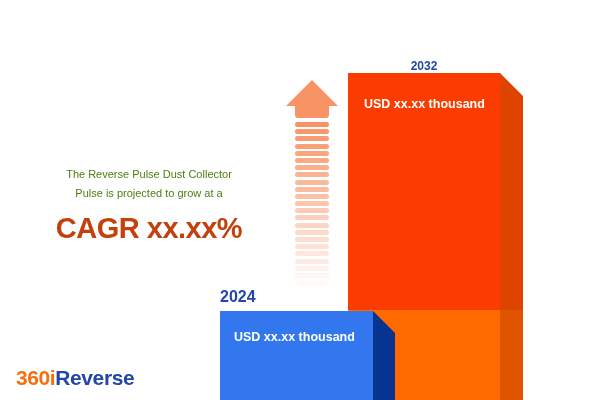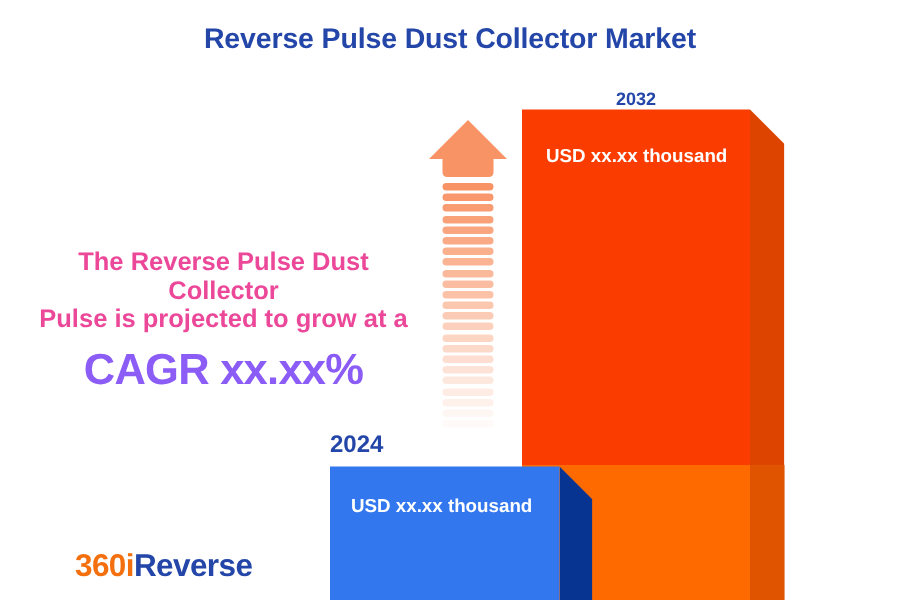--- a/index.html
+++ b/index.html
@@ -33,30 +33,30 @@
 
   
   .statement {
     position: absolute;
     left: 18px;
     top: 165px;
     width: 262px;
     text-align: center;
   }
   .statement-line {
-    font-size: 17px;
-    font-weight: bold;
-    color: #ec4899;
+    font-size: 11px;
+    font-weight: normal;
+    color: #4d7c0f;
     line-height: 19px;
   }
   .cagr-value {
     margin-top: 9px;
     font-size: 29px;
     font-weight: bold;
-    color: #8b5cf6;
+    color: #c2410c;
     letter-spacing: -0.5px;
     line-height: 32px;
   }
 
   
   .arrow-wrap {
     position: absolute;
     left: 286px;
     top: 80px;
     width: 52px;
@@ -195,29 +195,28 @@
 
   
   .logo {
     position: absolute;
     left: 16px;
     top: 366px;
     font-size: 21px;
     font-weight: bold;
     letter-spacing: -0.4px;
   }
-  .logo-mark { color: #f4700f; margin-left: 34px; }
+  .logo-mark { color: #f4700f; }
   .logo-word { color: #2346a8; }
 </style>
 </head>
 <body>
 
 <div id="infographic">
 
-  <div class="chart-title">Reverse Pulse Dust Collector Market</div>
 
   <div class="statement">
     <div class="statement-line">The Reverse Pulse Dust Collector</div>
     <div class="statement-line">Pulse is projected to grow at a</div>
     <div class="cagr-value">CAGR xx.xx%</div>
   </div>
 
   <div class="arrow-wrap">
     <div class="arrow-head"></div>
     <div class="arrow-neck"></div>

